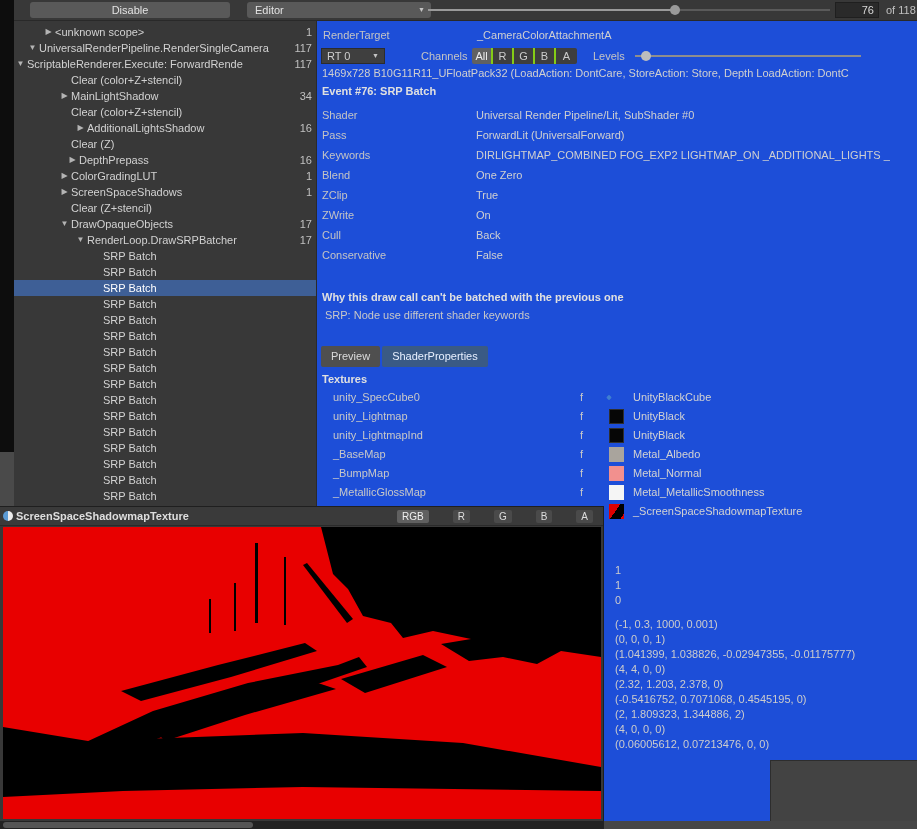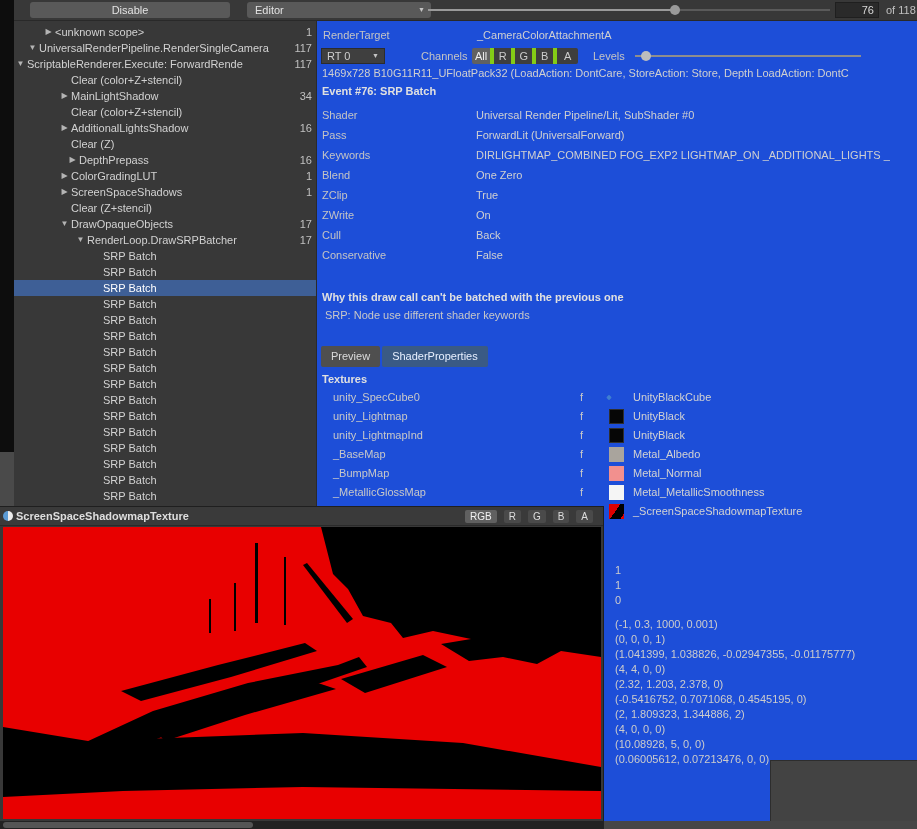--- a/index.html
+++ b/index.html
@@ -35,21 +35,21 @@
 
   
   .details-panel { position:absolute; left:316px; top:21px; width:601px; height:800px; background:#1d4ed8; border-left:1px solid #2a2a2a; overflow:hidden; }
   .rt-label { position:absolute; left:6px; top:8px; color:#c4c4c4; }
   .rt-value { position:absolute; left:160px; top:8px; color:#d0d0d0; }
   .rt-row { position:absolute; left:0; top:26px; width:100%; height:18px; }
   .rt-dd { position:absolute; left:4px; top:1px; width:64px; height:16px; background:#3f3f3f; border:1px solid #2c2c2c; line-height:14px; padding-left:5px; color:#cfcfcf; }
   .rt-dd .caret { position:absolute; right:5px; top:0; line-height:14px; }
   .channels-label { position:absolute; left:104px; top:1px; line-height:16px; color:#c4c4c4; }
   .channels-group { position:absolute; left:155px; top:1px; display:flex; height:16px; }
-  .channels-group .chan-btn { min-width:21px; padding:0 3px; text-align:center; line-height:16px; background:#3e3e3e; border-right:4px solid #84cc16; color:#cccccc; }
+  .channels-group .chan-btn { min-width:21px; padding:0 3px; text-align:center; line-height:16px; background:#3e3e3e; border-right:2px solid #84cc16; color:#cccccc; }
   .channels-group .chan-btn:first-child { border-radius:2px 0 0 2px; }
   .channels-group .chan-btn:last-child { border-radius:0 2px 2px 0; border-right:none; }
   .channels-group .chan-btn.selected { background:#616161; color:#efefef; }
   .levels-label { position:absolute; left:276px; top:1px; line-height:16px; color:#c4c4c4; }
   .levels-slider { position:absolute; left:318px; top:0; width:226px; height:18px; }
   .levels-slider .track { position:absolute; left:0; top:8px; width:100%; height:2px; background:#8e8e8e; }
   .levels-slider .thumb { position:absolute; left:6px; top:4px; width:10px; height:10px; border-radius:50%; background:#bdbdbd; }
   .buffer-info { position:absolute; left:5px; top:46px; width:594px; white-space:nowrap; overflow:hidden; color:#d0d0d0; }
   .event-title { position:absolute; left:5px; top:64px; font-weight:bold; color:#e0e0e0; }
   .props-list { position:absolute; left:5px; top:84px; width:594px; }
@@ -86,21 +86,21 @@
   .icon-red-stripe { background:repeating-linear-gradient(90deg, #dd0000 0 3px, #3a0000 3px 5px); }
 
   
   .corner-block { position:absolute; left:770px; top:760px; width:147px; height:61px; background:#434343; border-left:1px solid #2d2d2d; border-top:1px solid #2d2d2d; z-index:3; }
 
   
   .preview-window { position:absolute; left:0; top:506px; width:604px; height:315px; background:#383838; border-top:1px solid #1f1f1f; border-right:1px solid #1f1f1f; z-index:5; }
   .preview-titlebar { position:absolute; left:0; top:0; width:100%; height:19px; background:#3a3a3a; border-bottom:1px solid #2a2a2a; }
   .preview-title-icon { position:absolute; left:3px; top:4px; width:10px; height:10px; border-radius:50%; background:linear-gradient(90deg,#5b9bd5 50%,#ececec 50%); }
   .preview-title { position:absolute; left:16px; top:0; line-height:19px; font-weight:bold; color:#dedede; white-space:nowrap; }
-  .preview-channels { position:absolute; right:10px; top:3px; display:flex; gap:7px; }
+  .preview-channels { position:absolute; right:10px; top:3px; display:flex; gap:24px; }
   .preview-channels .chan-btn { height:13px; line-height:13px; font-size:10px; padding:0 5px; background:#4a4a4a; border-radius:2px; color:#dddddd; }
   .preview-channels .chan-btn.selected { background:#606060; color:#f0f0f0; }
   .preview-image-area { position:absolute; left:3px; top:20px; width:598px; height:292px; background:#000; }
   .preview-image-area svg { display:block; }
 
   
   .bottom-bar { position:absolute; left:0; top:821px; width:917px; height:8px; background:#464646; z-index:6; }
   .bottom-bar .left-seg { position:absolute; left:0; top:0; width:604px; height:8px; background:#222222; }
   .bottom-bar .handle { position:absolute; left:3px; top:1px; width:250px; height:6px; background:#555555; border-radius:3px; }
 </style>
@@ -127,21 +127,21 @@
     <div class="frame-total">of 118</div>
   </div>
 
   <div class="tree-panel">
       <div class="tree-row" style="padding-left: 28px;"><span class="foldout">▶</span><span class="tree-label">&lt;unknown scope&gt;</span><span class="tree-count">1</span></div>
       <div class="tree-row" style="padding-left: 12px;"><span class="foldout">▼</span><span class="tree-label">UniversalRenderPipeline.RenderSingleCamera</span><span class="tree-count">117</span></div>
       <div class="tree-row" style=""><span class="foldout">▼</span><span class="tree-label">ScriptableRenderer.Execute: ForwardRende</span><span class="tree-count">117</span></div>
       <div class="tree-row" style="padding-left: 44px;"><span class="foldout"></span><span class="tree-label">Clear (color+Z+stencil)</span><span class="tree-count"></span></div>
       <div class="tree-row" style="padding-left: 44px;"><span class="foldout">▶</span><span class="tree-label">MainLightShadow</span><span class="tree-count">34</span></div>
       <div class="tree-row" style="padding-left: 44px;"><span class="foldout"></span><span class="tree-label">Clear (color+Z+stencil)</span><span class="tree-count"></span></div>
-      <div class="tree-row" style="padding-left: 44px;"><span class="foldout">▶</span><span class="tree-label">AdditionalLightsShadow</span><span class="tree-count">16</span></div>
+      <div class="tree-row" style="padding-left: 60px;"><span class="foldout">▶</span><span class="tree-label">AdditionalLightsShadow</span><span class="tree-count">16</span></div>
       <div class="tree-row" style="padding-left: 44px;"><span class="foldout"></span><span class="tree-label">Clear (Z)</span><span class="tree-count"></span></div>
       <div class="tree-row" style="padding-left: 44px; margin-left: 8px;"><span class="foldout">▶</span><span class="tree-label">DepthPrepass</span><span class="tree-count">16</span></div>
       <div class="tree-row" style="padding-left: 44px;"><span class="foldout">▶</span><span class="tree-label">ColorGradingLUT</span><span class="tree-count">1</span></div>
       <div class="tree-row" style="padding-left: 44px;"><span class="foldout">▶</span><span class="tree-label">ScreenSpaceShadows</span><span class="tree-count">1</span></div>
       <div class="tree-row" style="padding-left: 44px;"><span class="foldout"></span><span class="tree-label">Clear (Z+stencil)</span><span class="tree-count"></span></div>
       <div class="tree-row" style="padding-left: 44px;"><span class="foldout">▼</span><span class="tree-label">DrawOpaqueObjects</span><span class="tree-count">17</span></div>
       <div class="tree-row" style="padding-left: 60px;"><span class="foldout">▼</span><span class="tree-label">RenderLoop.DrawSRPBatcher</span><span class="tree-count">17</span></div>
       <div class="tree-row" style="padding-left: 76px;"><span class="foldout"></span><span class="tree-label">SRP Batch</span><span class="tree-count"></span></div>
       <div class="tree-row" style="padding-left: 76px;"><span class="foldout"></span><span class="tree-label">SRP Batch</span><span class="tree-count"></span></div>
       <div class="tree-row selected" style="padding-left: 76px;"><span class="foldout"></span><span class="tree-label">SRP Batch</span><span class="tree-count"></span></div>
@@ -249,21 +249,20 @@
       </div>
     <div class="vectors-list">
         <div>(-1, 0.3, 1000, 0.001)</div>
         <div>(0, 0, 0, 1)</div>
         <div>(1.041399, 1.038826, -0.02947355, -0.01175777)</div>
         <div>(4, 4, 0, 0)</div>
         <div>(2.32, 1.203, 2.378, 0)</div>
         <div>(-0.5416752, 0.7071068, 0.4545195, 0)</div>
         <div>(2, 1.809323, 1.344886, 2)</div>
         <div>(4, 0, 0, 0)</div>
-        <div>(10.08928, 5, 0, 0)</div>
         <div>(0.06005612, 0.07213476, 0, 0)</div>
       </div>
   </div>
 
   <div class="corner-block"></div>
 
   <div class="preview-window">
     <div class="preview-titlebar">
       <div class="preview-title-icon"></div>
       <div class="preview-title">ScreenSpaceShadowmapTexture</div>

